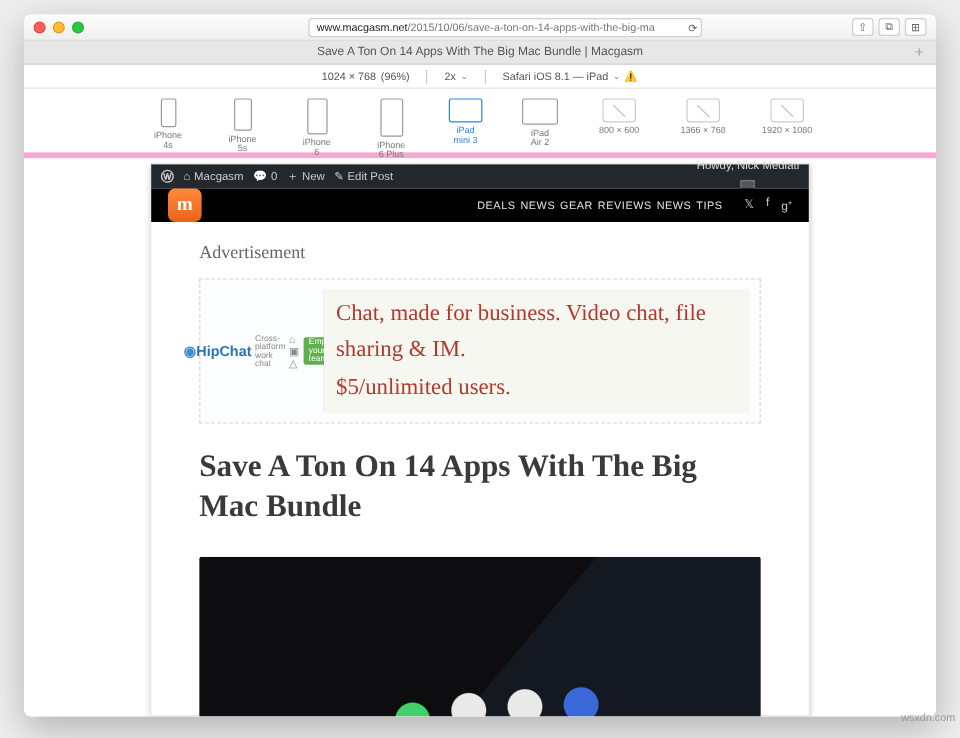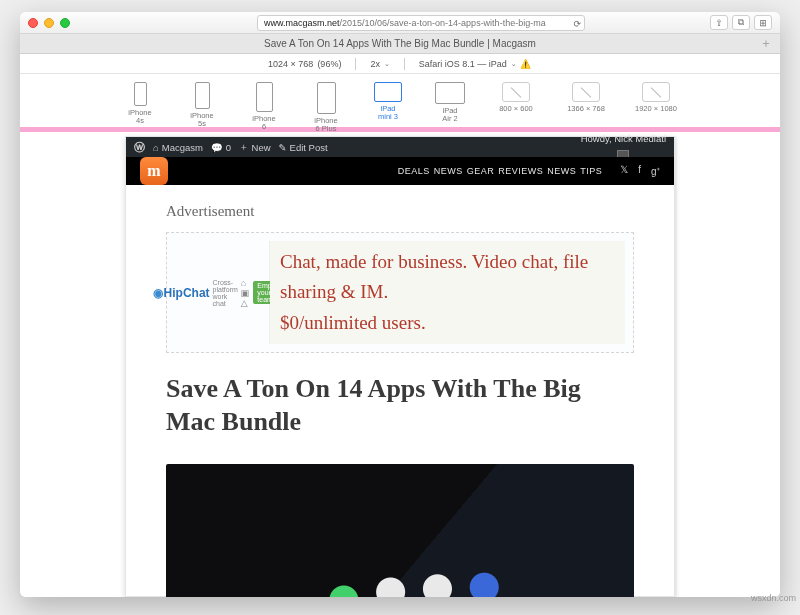--- a/index.html
+++ b/index.html
@@ -301,21 +301,21 @@
         <div class="adlabel">Advertisement</div>
         <div class="adbox">
           <div class="adicon">
             <span class="hipchat"><span class="o">◉</span><span>HipChat</span></span>
             <span class="sub">Cross-platform work chat</span>
             <span class="platrow"> ⌂ ▣ △</span>
             <span class="empower">Empower your team</span>
           </div>
           <div class="adtext">
             <div>Chat, made for business. Video chat, file sharing &amp; IM.</div>
-            <div>$0/unlimited users.</div>
+            <div>$5/unlimited users.</div>
           </div>
         </div>
         <div class="headline">Save A Ton On 14 Apps With The Big Mac Bundle</div>
         <div class="hero"></div>
       </div>
 
     </div>
   </div>
 
 </div>

